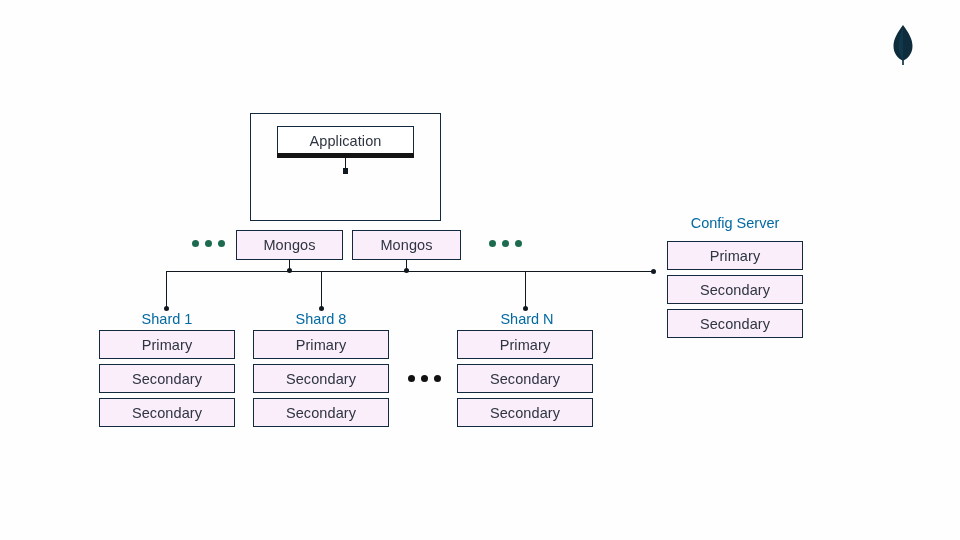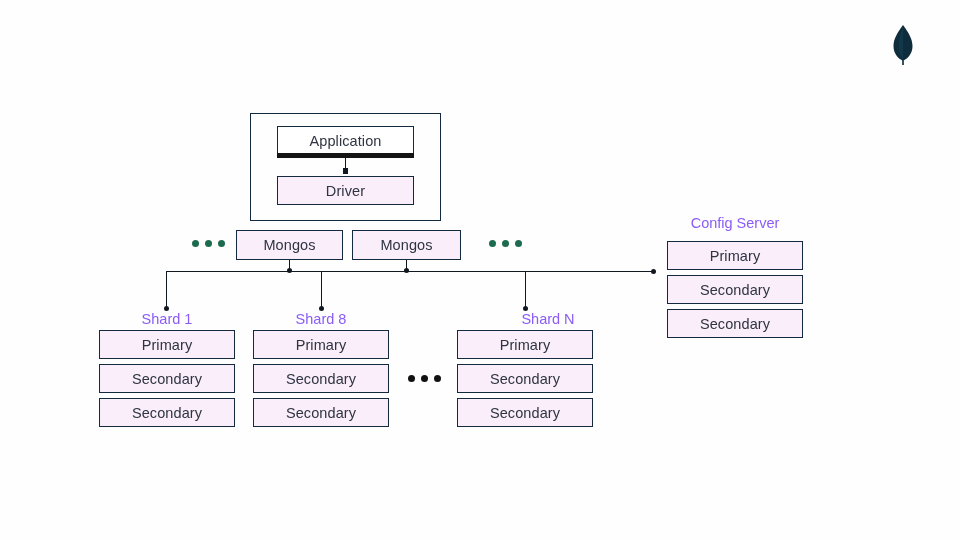--- a/index.html
+++ b/index.html
@@ -49,21 +49,21 @@
   .frame {
     position: absolute;
     box-sizing: border-box;
     border: 1.6px solid #13293d;
     background: transparent;
   }
   
   .caption {
     position: absolute;
     font-size: 14.5px;
-    color: #8b5cf6;
+    color: #0369a1;
     text-align: center;
     white-space: nowrap;
   }
   
   .hline {
     position: absolute;
     height: 0;
     border-top: 1.4px solid #111820;
   }
   .vline {
@@ -127,23 +127,20 @@
 
   <div class="node white app" style="left:277px; top:126px; width:137px; height:29px;">
     <span>Application</span>
   </div>
 
   <div class="app-bar" style="left:277px; top:153px; width:137px; height:4.5px;"></div>
 
   <div class="vline" style="left:345px; top:157px; height:14px;"></div>
   <div class="sqdot" style="left:343px; top:168px;"></div>
 
-  <div class="node" style="left:277px; top:176px; width:137px; height:29px;">
-    <span>Driver</span>
-  </div>
 
   <div class="ellipsis" style="left:192px; top:240px;">
     <i></i>
       <i></i>
       <i></i>
   </div>
 
   <div class="node" style="left:236px; top:230px; width:107px; height:30px;">
     <span>Mongos</span>
   </div>
@@ -211,21 +208,21 @@
   <div class="node" style="left:253px; top:398px; width:136px; height:29px;">
     <span>Secondary</span>
   </div>
 
   <div class="ellipsis dark" style="left:408px; top:375px;">
     <i></i>
       <i></i>
       <i></i>
   </div>
 
-  <div class="caption" style="left:480px; top:311px; width:136px;">Shard N</div>
+  <div class="caption" style="left:459px; top:311px; width:136px;">Shard N</div>
 
   <div class="node" style="left:457px; top:330px; width:136px; height:29px;">
     <span>Primary</span>
   </div>
   <div class="node" style="left:457px; top:364px; width:136px; height:29px;">
     <span>Secondary</span>
   </div>
   <div class="node" style="left:457px; top:398px; width:136px; height:29px;">
     <span>Secondary</span>
   </div>

